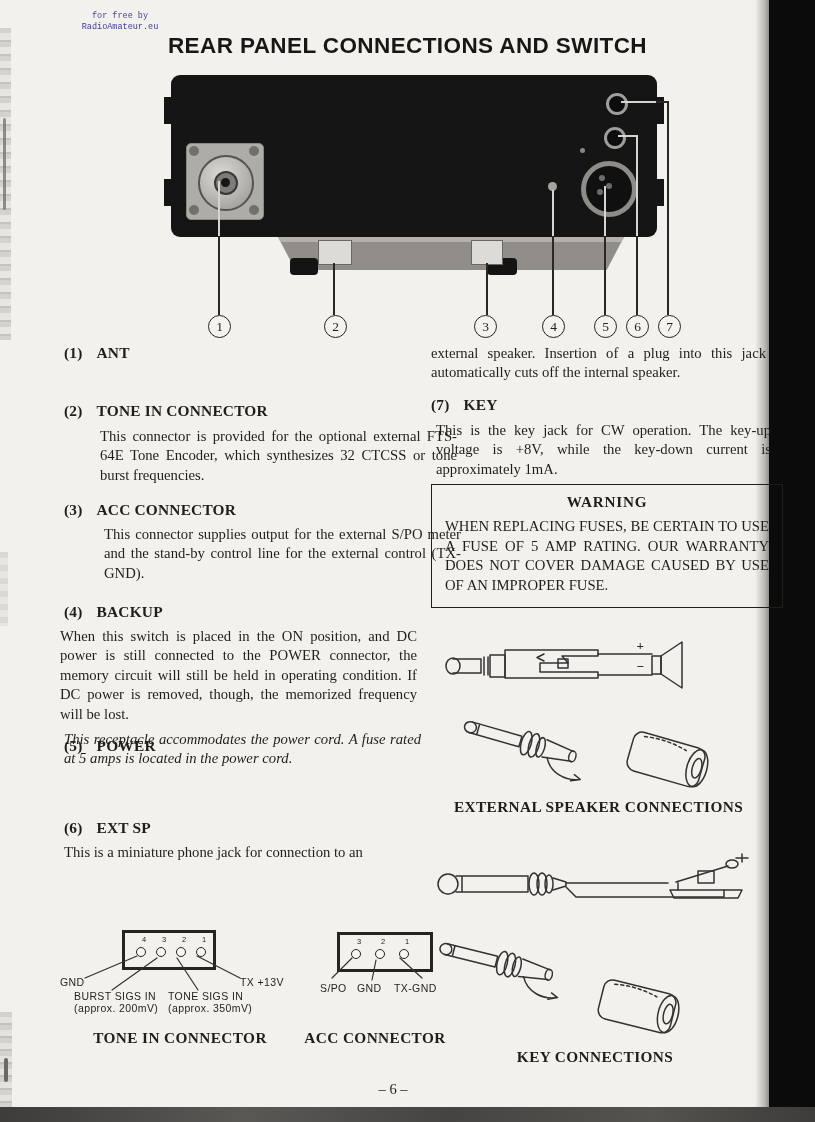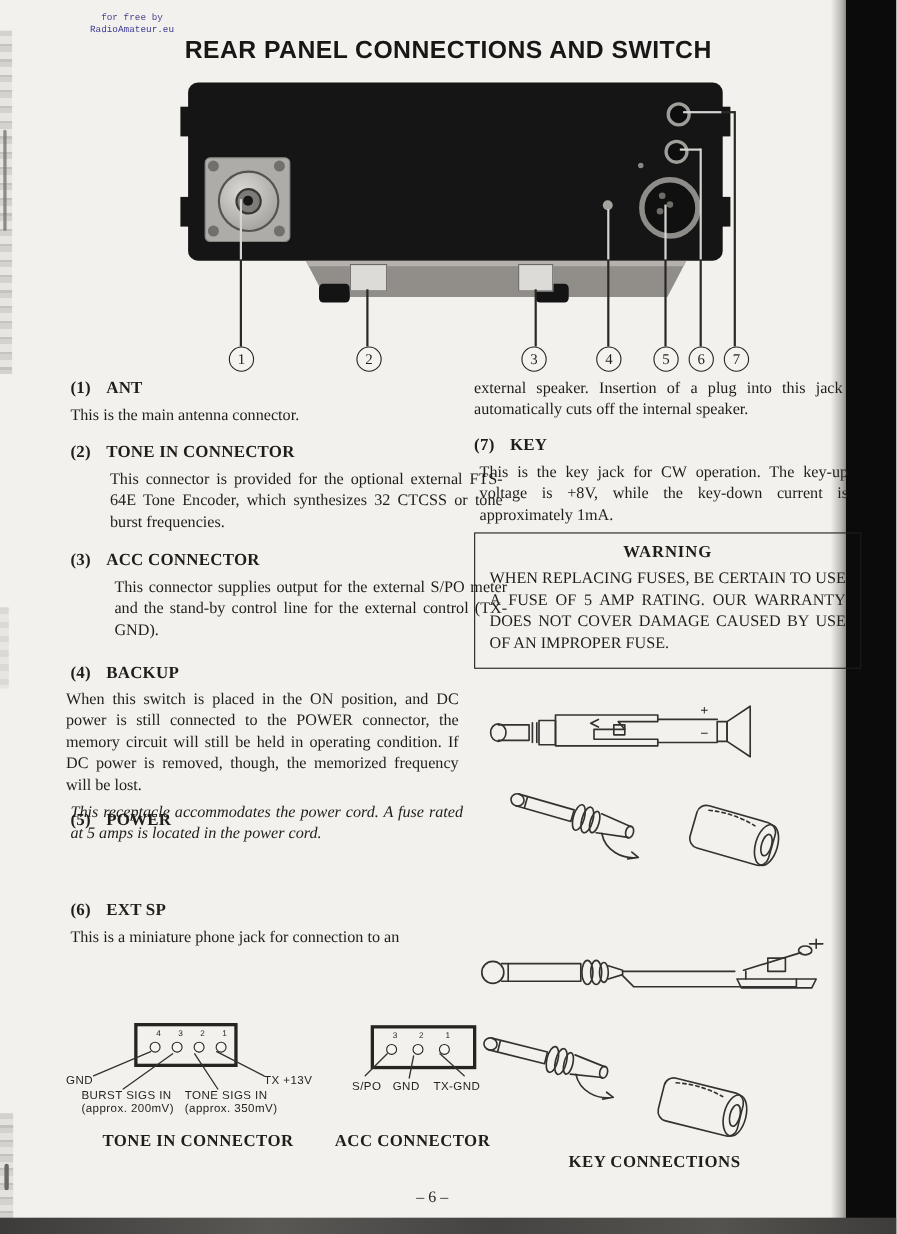--- a/index.html
+++ b/index.html
@@ -119,21 +119,20 @@
       </div>
     <div class="co" style="left:626px;top:315px;">
         <span>6</span>
       </div>
     <div class="co" style="left:658px;top:315px;">
         <span>7</span>
       </div>
   </div>
 
   <div class="h" style="left:64px;top:344px;"><span class="num">(1)</span><span>ANT</span></div>
-  <div class="b" style="left:64px;top:369px;width:357px;">This is the main antenna connector.</div>
 
   <div class="h" style="left:64px;top:402px;"><span class="num">(2)</span><span>TONE IN CONNECTOR</span></div>
   <div class="b" style="left:64px;top:427px;width:357px;margin-left:36px;">This connector is provided for the optional external FTS-64E Tone Encoder, which synthesizes 32 CTCSS or tone burst frequencies.</div>
 
   <div class="h" style="left:64px;top:501px;"><span class="num">(3)</span><span>ACC CONNECTOR</span></div>
   <div class="b" style="left:64px;top:525px;width:357px;margin-left:40px;">This connector supplies output for the external S/PO meter and the stand-by control line for the external control (TX-GND).</div>
 
   <div class="h" style="left:64px;top:603px;"><span class="num">(4)</span><span>BACKUP</span></div>
   <div class="b" style="left:60px;top:627px;width:357px;">When this switch is placed in the ON position, and DC power is still connected to the POWER connector, the memory circuit will still be held in operating condition. If DC power is removed, though, the memorized frequency will be lost.</div>
 
@@ -178,20 +177,21 @@
       <ellipse cx="112" cy="12" rx="3.5" ry="5.5"></ellipse>
       <path d="M88 20 C95 34 112 38 126 32 l-7 -3 m7 3 l-9 4"></path>
     </g>
     <g class="lw" transform="translate(196,100) rotate(16)">
       <rect x="0" y="0" width="74" height="40" rx="9"></rect>
       <ellipse cx="69" cy="20" rx="10" ry="19"></ellipse>
       <ellipse cx="69" cy="20" rx="4.5" ry="10"></ellipse>
       <path d="M10 4 q22 -4 44 2" stroke-dasharray="3 3"></path>
     </g>
   </svg>
+  <div class="cap" style="left:431px;top:798px;width:335px;">EXTERNAL SPEAKER CONNECTIONS</div>
 
   <svg style="left:428px;top:840px;" width="325" height="205" viewBox="0 0 325 205">
     <g class="lw">
       <circle cx="20" cy="44" r="10"></circle>
       <path d="M28 36 H100 M28 52 H100 M100 36 V52 M34 36 V52"></path>
       <ellipse cx="106" cy="44" rx="5" ry="11"></ellipse>
       <ellipse cx="114" cy="44" rx="5" ry="11"></ellipse>
       <ellipse cx="121" cy="44" rx="4" ry="9"></ellipse>
       <path d="M125 38 L138 42 M125 50 L138 46 M138 42 V46"></path>
       <path d="M138 43 H240"></path>

